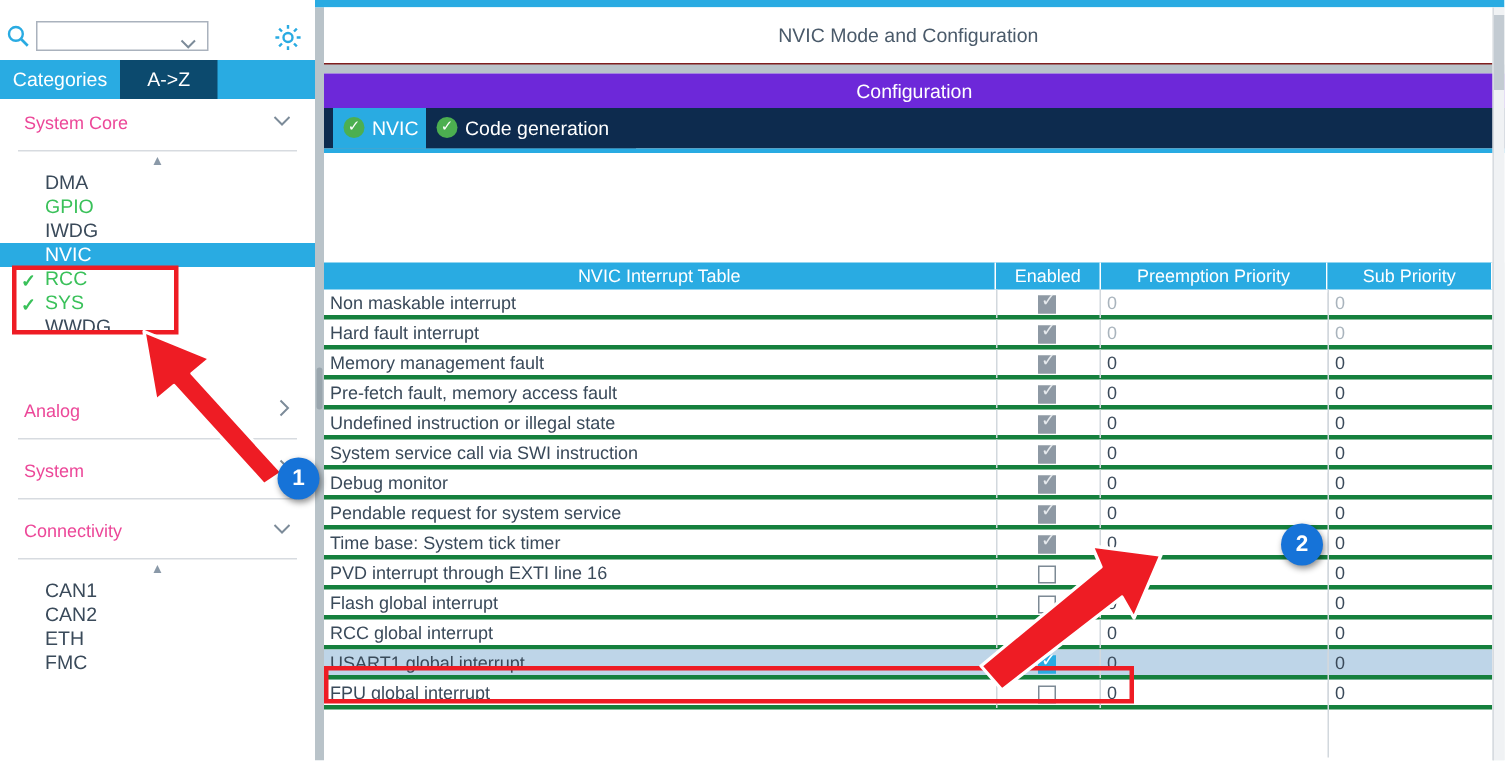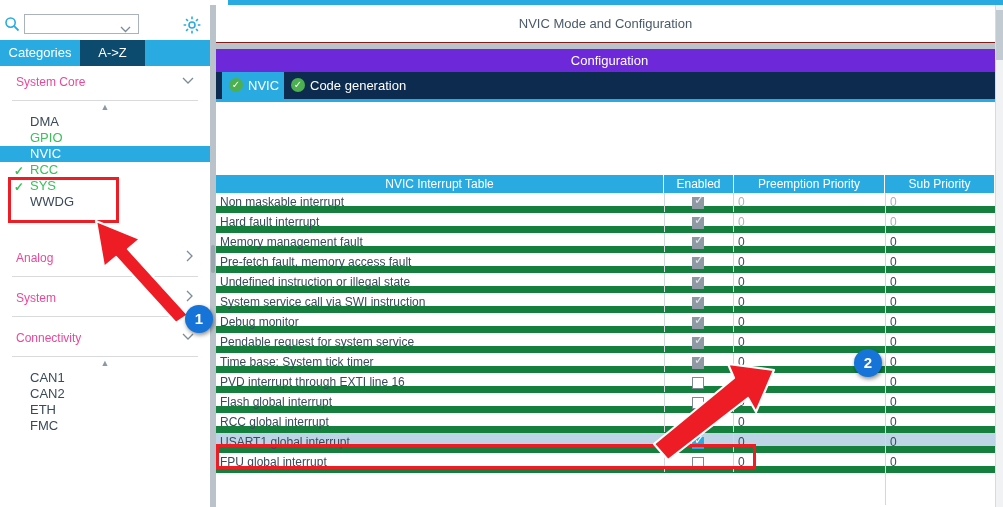--- a/index.html
+++ b/index.html
@@ -3,21 +3,21 @@
 <meta charset="utf-8">
 <style>
   html,body{margin:0;padding:0;}
   body{
     width:1003px;height:507px;overflow:hidden;
     font-family:"Liberation Sans", sans-serif;
     font-size:12px;color:#3a4a5a;background:#ffffff;
     position:relative;
   }
   
-  #left-panel{position:absolute;left:0;top:0;width:210px;height:507px;background:#ffffff;overflow:hidden;padding-left:18px;}
+  #left-panel{position:absolute;left:0;top:0;width:210px;height:507px;background:#ffffff;overflow:hidden;}
   #top-accent{position:absolute;left:0;top:0;width:1003px;height:5px;background:#29ABE2;}
   #search-row{position:absolute;left:0;top:5px;width:210px;height:33px;background:#ffffff;}
   #magnifier{position:absolute;left:4px;top:11px;width:16px;height:16px;}
   #search-combo{position:absolute;left:24px;top:9px;width:115px;height:20px;border:1px solid #aab2bd;background:#fff;box-sizing:border-box;}
   #combo-caret{position:absolute;right:7px;top:7px;}
   #gear-btn{position:absolute;left:182px;top:10px;width:20px;height:20px;}
   #cat-tabs{position:absolute;left:0;top:40px;width:210px;height:26px;background:#29ABE2;}
   .cat-tab{position:absolute;top:0;height:26px;line-height:26px;color:#ffffff;font-size:13px;text-align:center;cursor:pointer;}
   #tab-categories{left:0;width:80px;background:#29ABE2;}
   #tab-az{left:80px;width:65px;background:#0c4a6e;}
@@ -73,21 +73,21 @@
   
   #table{position:absolute;left:0;top:170px;width:787px;height:332px;background:#ffffff;}
   #thead{position:absolute;left:0;top:0;width:930px;height:18px;}
   .th{position:absolute;top:0;height:18px;line-height:18px;background:#29ABE2;color:#ffffff;font-size:12px;text-align:center;
       box-sizing:border-box;border-right:1px solid #ffffff;}
   #th-name{left:0;width:448px;}
   #th-en{left:448px;width:70px;}
   #th-pre{left:518px;width:151px;}
   #th-sub{left:669px;width:110px;}
   #tbody{position:absolute;left:0;top:18px;width:779px;}
-  .row{position:relative;height:20px;border-bottom:7px solid #15803d;box-sizing:border-box;}
+  .row{position:relative;height:20px;border-bottom:3px solid #15803d;box-sizing:border-box;}
   .row.hl{background:#bed5e8;}
   .c-name{position:absolute;left:4px;top:2px;font-size:12px;color:#3a4a5a;white-space:nowrap;}
   .c-en{position:absolute;left:448px;top:0;width:70px;height:19px;border-left:1px solid #d2d8dd;border-right:1px solid #d2d8dd;box-sizing:border-box;}
   .c-en .bx{position:absolute;left:27px;top:4px;width:12px;height:12px;border:1px solid #7d8a95;background:#fff;box-sizing:border-box;}
   .c-en .bx.dis{background:#8e99a4;border-color:#8e99a4;}
   .c-en .bx.dis:after{content:"\2713";position:absolute;left:1px;top:-4px;color:#e7ebee;font-size:12px;line-height:12px;}
   .c-en .bx.on{background:#29ABE2;border-color:#29ABE2;}
   .c-en .bx.on:after{content:"\2713";position:absolute;left:1px;top:-4px;color:#ffffff;font-size:12px;line-height:12px;}
   .c-pre{position:absolute;left:518px;top:2px;width:151px;font-size:12px;color:#3a4a5a;padding-left:4px;box-sizing:border-box;}
   .c-sub{position:absolute;left:669px;top:2px;width:110px;font-size:12px;color:#3a4a5a;padding-left:4px;box-sizing:border-box;
@@ -151,20 +151,21 @@
       <span class="gh-label">System Core</span>
       <span class="gh-caret">
         <svg width="12" height="8" viewBox="0 0 12 8">
             <polyline points="1,1 6,6 11,1" fill="none" stroke="#7c8b99" stroke-width="1.3"></polyline>
           </svg>
       </span>
     </div>
     <div class="scroll-arrow">▲<br></div>
     <div class="item"><span>DMA</span></div>
     <div class="item green"><span>GPIO</span></div>
+    <div class="item"><span>IWDG</span></div>
     <div class="item sel"><span>NVIC</span></div>
     <div class="item green">
       <span class="chk">✓</span>
       <span>RCC</span>
     </div>
     <div class="item green">
       <span class="chk">✓</span>
       <span>SYS</span>
     </div>
     <div class="item"><span>WWDG</span></div>

